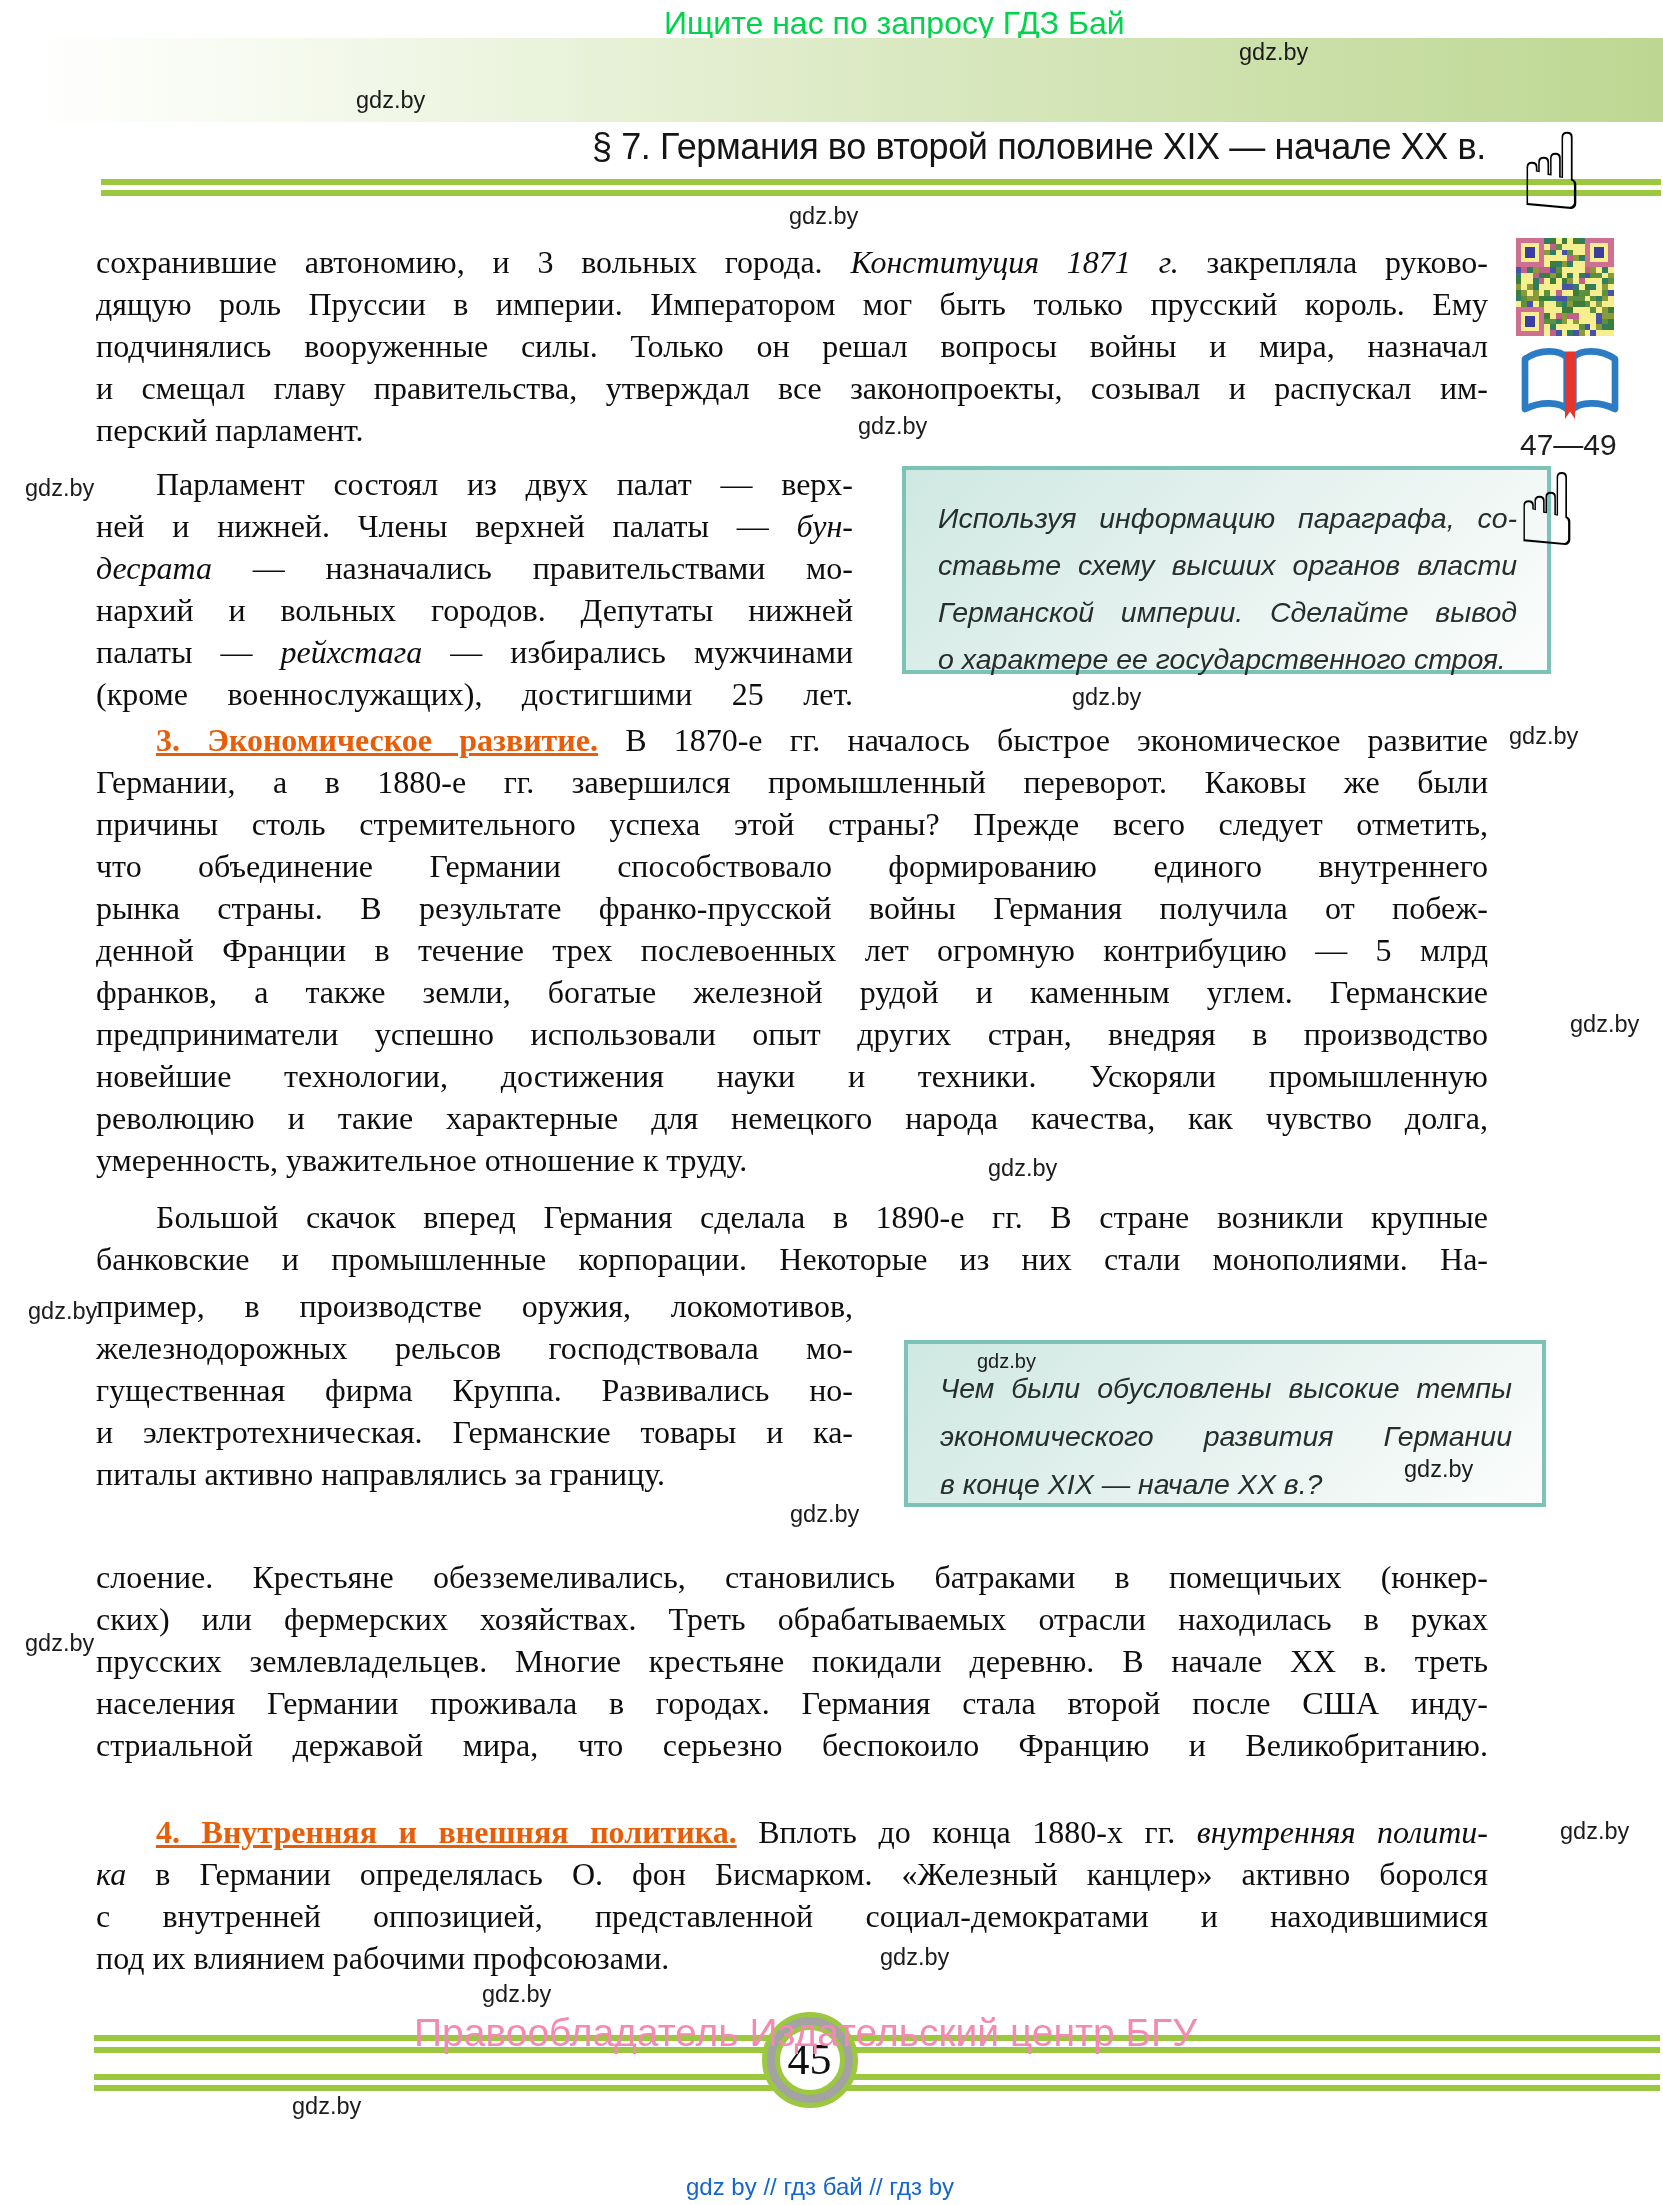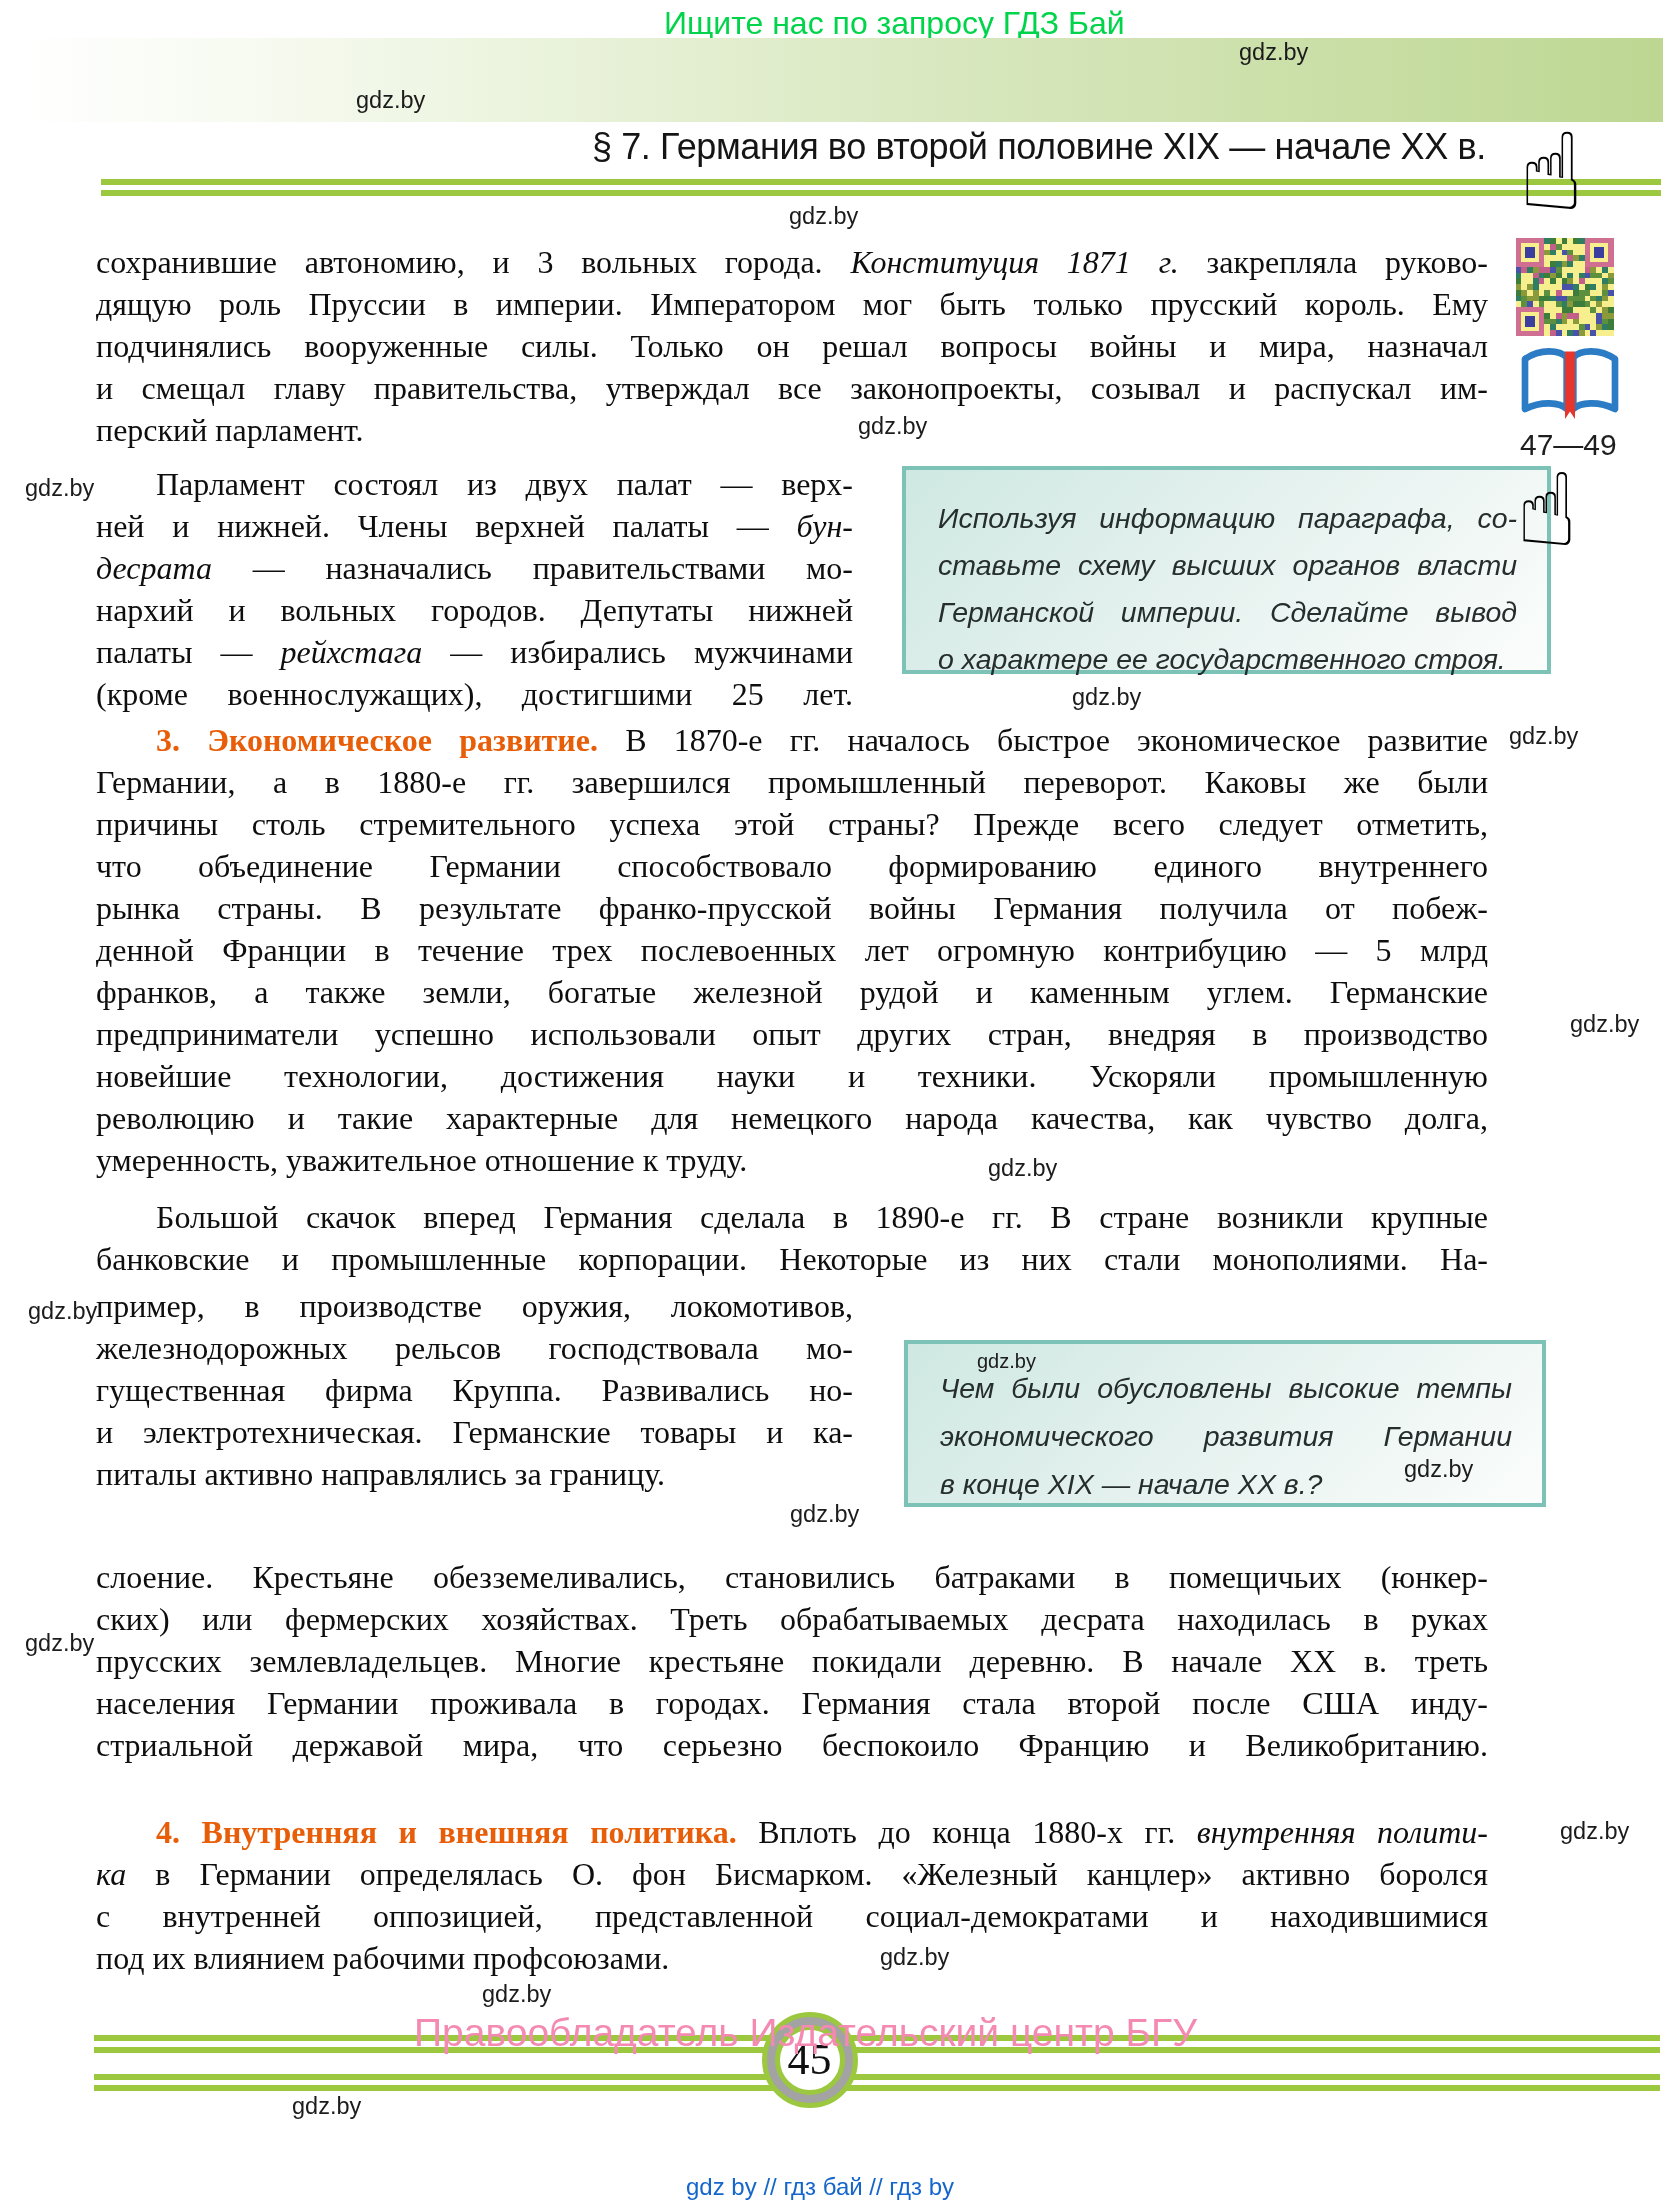--- a/index.html
+++ b/index.html
@@ -47,21 +47,21 @@
   .p3{left:96px;top:719px;width:1392px;}
   .p4{left:96px;top:1196px;width:1392px;}
   .p5{left:96px;top:1285px;width:757px;}
   .p6{left:96px;top:1556px;width:1392px;}
   .p7{left:96px;top:1811px;width:1392px;}
 
   .tline{text-align:justify;text-align-last:justify;}
   .tline.end{text-align-last:left;}
   .tline.ind{text-indent:60px;}
   .st-i{font-style:italic;}
-  .st-o{color:var(--heading-orange);font-weight:700;}
+  .st-o{color:var(--heading-orange);font-weight:700;text-decoration:underline;}
 
   .qbox{
     border:4.2px solid var(--teal-border);
     background:linear-gradient(135deg,var(--teal-bg) 0%,#e6f2ef 50%,#fbfdfc 100%);
     font-family:"Liberation Sans",sans-serif;font-style:italic;
     font-size:28.5px;color:#262e2d;
   }
   .qbox .inner{position:absolute;left:32px;right:30px;top:0;}
   .box1{left:902px;top:466px;width:641px;height:200px;}
   .box1 .inner{top:25px;line-height:47px;}
@@ -299,21 +299,21 @@
   </div>
 <div class="abs para p5">
     <div class="tline"><span class="st-n">пример, в производстве оружия, локомотивов,</span></div>
     <div class="tline"><span class="st-n">железнодорожных рельсов господствовала мо-</span></div>
     <div class="tline"><span class="st-n">гущественная фирма Круппа. Развивались но-</span></div>
     <div class="tline"><span class="st-n">и электротехническая. Германские товары и ка-</span></div>
     <div class="tline end"><span class="st-n">питалы активно направлялись за границу.</span></div>
   </div>
 <div class="abs para p6">
     <div class="tline"><span class="st-n">слоение. Крестьяне обезземеливались, становились батраками в помещичьих (юнкер-</span></div>
-    <div class="tline"><span class="st-n">ских) или фермерских хозяйствах. Треть обрабатываемых десрата находилась в руках</span></div>
+    <div class="tline"><span class="st-n">ских) или фермерских хозяйствах. Треть обрабатываемых отрасли находилась в руках</span></div>
     <div class="tline"><span class="st-n">прусских землевладельцев. Многие крестьяне покидали деревню. В начале XX в. треть</span></div>
     <div class="tline"><span class="st-n">населения Германии проживала в городах. Германия стала второй после США инду-</span></div>
     <div class="tline"><span class="st-n">стриальной державой мира, что серьезно беспокоило Францию и Великобританию.</span></div>
   </div>
 <div class="abs para p7">
     <div class="tline ind"><span class="st-o">4. Внутренняя и внешняя политика.</span><span class="st-n"> Вплоть до конца 1880-х гг. </span><span class="st-i">внутренняя полити-</span></div>
     <div class="tline"><span class="st-i">ка</span><span class="st-n"> в Германии определялась О. фон Бисмарком. «Железный канцлер» активно боролся</span></div>
     <div class="tline"><span class="st-n">с внутренней оппозицией, представленной социал-демократами и находившимися</span></div>
     <div class="tline end"><span class="st-n">под их влиянием рабочими профсоюзами.</span></div>
   </div>

